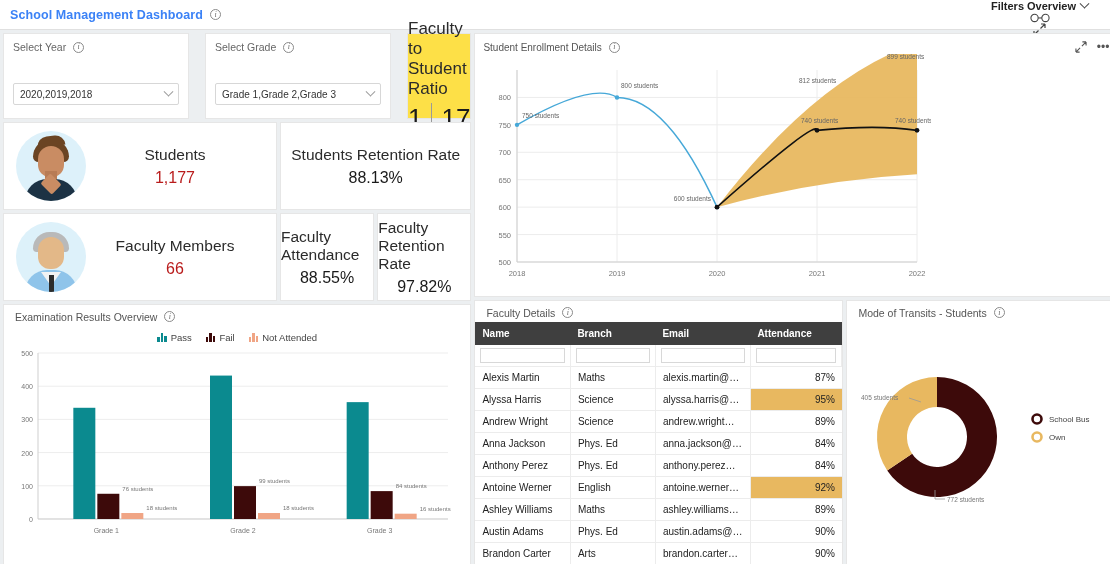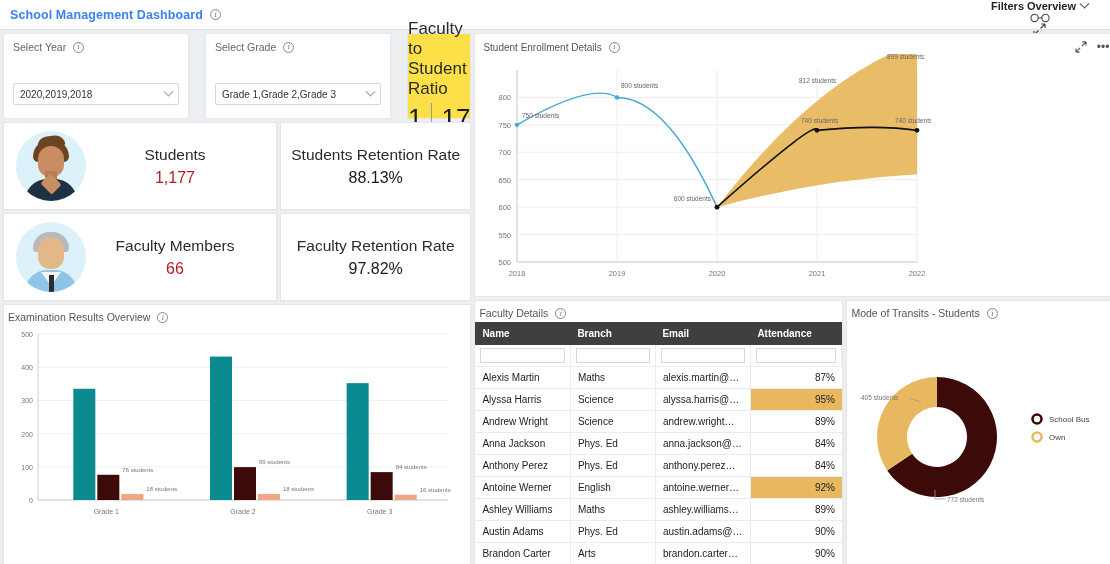--- a/index.html
+++ b/index.html
@@ -27,21 +27,21 @@
   .header-right { margin-left: auto; display: flex; align-items: center; height: 100%; flex-direction: column; }
   .filters-btn { font-size: 11px; font-weight: bold; color: #222; display:flex; align-items:center; gap:5px; padding: 0 12px; }
   .chev { width: 7px; height: 7px; border-right: 1.3px solid #444; border-bottom: 1.3px solid #444; transform: rotate(45deg) translate(-2px,-2px); }
   .hdr-sep { width: 1px; height: 18px; background: #dcdcdc; }
   .hdr-icon { width: 40px; height: 100%; display: flex; align-items: center; justify-content: center; color: #444; font-size: 13px; }
 
   
   .body-wrap { flex: 1; display: flex; padding: 3px; gap: 3px; }
   .col-left { width: 648px; display: flex; flex-direction: column; gap: 3px; }
   .col-right { flex: 1; display: flex; flex-direction: column; gap: 3px; }
-  .card-title { font-size: 10.5px; color: #555; padding: 6px 4px 3px; display: flex; align-items: flex-end; }
+  .card-title { font-size: 10.5px; color: #555; padding: 6px 11px 3px; display: flex; align-items: flex-start; }
 
   
   .filter-row { display: flex; gap: 16px; height: 86px; }
   .filter-card { width: 186px; background: #fff; border: 1px solid #e6e6e6; padding: 7px 9px; position: relative; }
   .filter-label { font-size: 10.5px; color: #666; display: flex; align-items: center; }
   .select-box {
     position: absolute; left: 9px; right: 9px; bottom: 13px; height: 22px;
     border: 1px solid #d7d7d7; border-radius: 2px; background: #fff;
     display: flex; align-items: center; padding: 0 6px; font-size: 10px; color: #333;
   }
@@ -196,29 +196,59 @@
             <span class="f-body"></span>
               <span class="f-shirt"></span>
               <span class="f-tie"></span>
           </div>
           <div class="kpi-text">
             <div class="kpi-label">Faculty Members</div>
             <div class="kpi-value accent">66</div>
           </div>
         </div>
         <div class="kpi-card">
+          <div class="kpi-label">Faculty Attendance</div>
+          <div class="kpi-value">88.55%</div>
+        </div>
+        <div class="kpi-card">
           <div class="kpi-label">Faculty Retention Rate</div>
           <div class="kpi-value">97.82%</div>
         </div>
       </div>
 
       <div class="exam-card" style="width:auto;flex:1;">
         <div class="card-title">
           <span>Examination Results Overview</span>
           <span class="info-icon">i</span>
+        </div>
+        <div class="legend">
+          <div class="legend-item">
+            <span class="lg-ico">
+              <i style="height:5px;background:#0b8a8f"></i>
+                <i style="height:9px;background:#0b8a8f"></i>
+                <i style="height:6px;background:#0b8a8f"></i>
+            </span>
+            <span>Pass</span>
+          </div>
+          <div class="legend-item">
+            <span class="lg-ico">
+              <i style="height:5px;background:#3d0a0a"></i>
+                <i style="height:9px;background:#3d0a0a"></i>
+                <i style="height:6px;background:#3d0a0a"></i>
+            </span>
+            <span>Fail</span>
+          </div>
+          <div class="legend-item">
+            <span class="lg-ico">
+              <i style="height:5px;background:#f0a585"></i>
+                <i style="height:9px;background:#f0a585"></i>
+                <i style="height:6px;background:#f0a585"></i>
+            </span>
+            <span>Not Attended</span>
+          </div>
         </div>
         <div class="chart-area">
           <svg id="bar-svg" width="458" height="200" viewBox="0 0 458 200">
               <line x1="34" y1="174" x2="444" y2="174" stroke="#ededed" stroke-width="1"></line>
               <text x="29" y="177" text-anchor="end" font-size="7" fill="#777" font-family="&quot;Liberation Sans&quot;,sans-serif">0</text>
               <line x1="34" y1="140.8" x2="444" y2="140.8" stroke="#ededed" stroke-width="1"></line>
               <text x="29" y="143.8" text-anchor="end" font-size="7" fill="#777" font-family="&quot;Liberation Sans&quot;,sans-serif">100</text>
               <line x1="34" y1="107.6" x2="444" y2="107.6" stroke="#ededed" stroke-width="1"></line>
               <text x="29" y="110.6" text-anchor="end" font-size="7" fill="#777" font-family="&quot;Liberation Sans&quot;,sans-serif">200</text>
               <line x1="34" y1="74.4" x2="444" y2="74.4" stroke="#ededed" stroke-width="1"></line>

